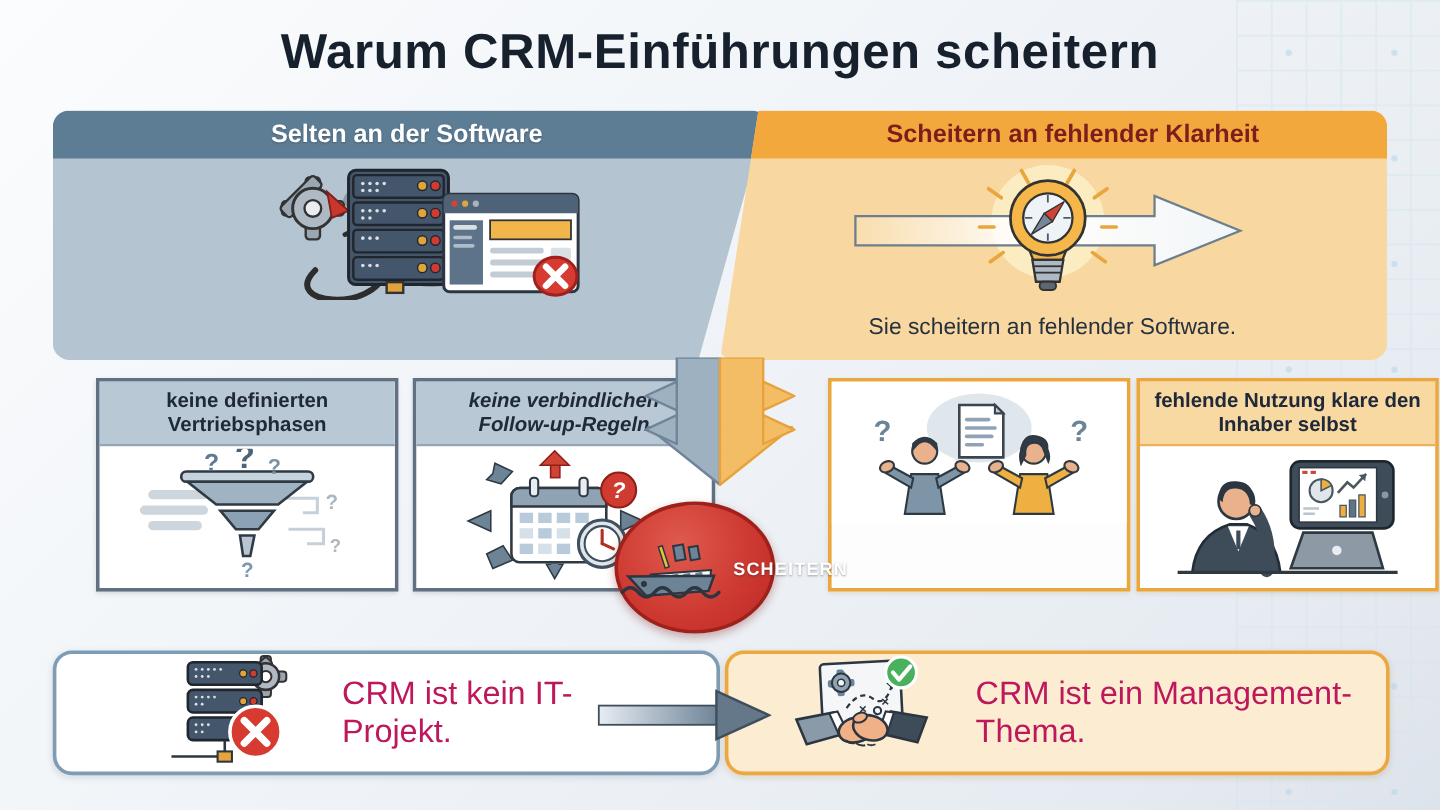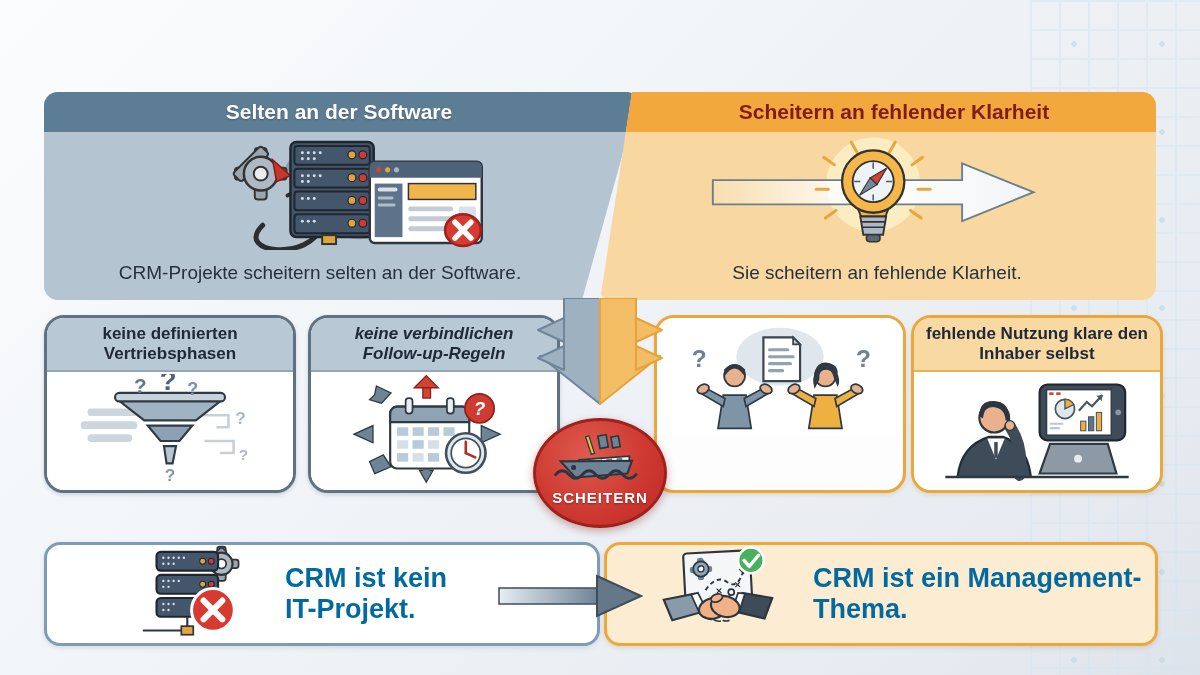--- a/index.html
+++ b/index.html
@@ -38,59 +38,60 @@
   .panel-software .panel-header{background:#5d7d95;color:#ffffff;padding-right:30px;box-sizing:border-box;text-shadow:0 1px 2px rgba(0,0,0,.25);}
   .panel-clarity .panel-header{background:#f3a83d;color:#7f1d1d;padding-left:34px;box-sizing:border-box;}
   .panel-art{position:absolute;top:44px;left:0;width:100%;height:118px;display:flex;align-items:center;justify-content:center;}
   .panel-software .panel-art{padding-right:40px;}
   .panel-caption{
     position:absolute;bottom:16px;left:0;width:100%;text-align:center;
     font-size:19px;font-weight:500;color:#27313d;
   }
   .panel-software .panel-caption{padding-right:44px;box-sizing:border-box;}
   
-  .cause{position:absolute;top:315px;width:252px;height:178px;border-radius:20px;background:#fdfdfe;box-sizing:border-box;overflow:hidden;}
+  .cause{position:absolute;top:315px;width:252px;height:178px;border-radius:0;background:#fdfdfe;box-sizing:border-box;overflow:hidden;margin-left:36px;}
   .cause-gray{border:3px solid #5f7183;box-shadow:0 2px 4px rgba(40,60,80,.18);}
   .cause-orange{border:3px solid #eaa73e;box-shadow:0 2px 4px rgba(150,110,30,.18);}
   .cause-head{
     height:52px;display:flex;align-items:center;justify-content:center;text-align:center;
     font-size:17px;font-weight:700;color:#20293a;line-height:1.2;padding:0 12px;
   }
   .cause-gray .cause-head{background:#b9c8d5;border-bottom:2px solid #93a6b5;}
   .cause-orange .cause-head{background:#f8d9a2;border-bottom:2px solid #eab15a;}
   .cause-body{height:118px;display:flex;align-items:center;justify-content:center;background:#ffffff;}
   .cause1{left:44px;} .cause2{left:308px;font-style:italic;} .cause3{left:654px;} .cause4{left:911px;}
   
   .connector{position:absolute;left:520px;top:298px;width:160px;height:122px;}
   .failure-badge{
-    position:absolute;left:533px;top:418px;width:134px;height:110px;border-radius:50%;
+    position:absolute;left:512px;top:418px;width:134px;height:110px;border-radius:50%;
     background:radial-gradient(circle at 40% 32%,#df5a4e 0%,#ce3a32 55%,#bd2a24 100%);
     border:3px solid #9e211c;box-sizing:border-box;
-    display:flex;flex-direction:column;align-items:center;justify-content:flex-start;
+    display:flex;flex-direction:row;align-items:center;justify-content:flex-start;
     box-shadow:0 3px 8px rgba(120,20,15,.35);z-index:5;
   }
   .failure-label{
     margin-top:2px;font-size:15px;font-weight:800;color:#ffffff;letter-spacing:1px;
     text-shadow:0 1px 2px rgba(0,0,0,.35);
   }
   
   .statement{position:absolute;top:542px;height:104px;border-radius:16px;box-sizing:border-box;display:flex;align-items:center;}
   .statement-negative{left:44px;width:556px;background:#ffffff;border:3px solid #7e9cb4;padding-left:80px;gap:28px;box-shadow:0 2px 5px rgba(60,80,100,.15);}
   .statement-positive{left:604px;width:554px;background:#fcecd1;border:3px solid #eea63e;padding-left:48px;gap:32px;box-shadow:0 2px 5px rgba(150,110,30,.18);}
-  .statement-text{font-size:27px;line-height:1.15;font-weight:700;color:#0369a1;}
+  .statement-text{font-size:27px;line-height:1.15;font-weight:400;color:#be185d;}
   .statement-negative .statement-text{width:200px;}
   .statement-positive .statement-text{width:330px;}
   .big-arrow{position:absolute;left:497px;top:574px;width:146px;height:44px;z-index:6;}
 </style>
 </head>
 <body>
 
 <div class="stage">
   <div class="grid-overlay"></div>
 
+  <div class="title">Warum CRM-Einführungen scheitern</div>
 
   <div class="panel panel-software">
     <div class="panel-header">Selten an der Software</div>
     <div class="panel-art">
       <span>
         <svg width="300" height="114" viewBox="0 0 300 115">
 
           <path d="M70,90 C40,120 120,125 128,92 C150,40 200,110 215,70" fill="none" stroke="#2d2d2d" stroke-width="5" stroke-linecap="round"></path>
           <path d="M100,25 C70,55 215,15 222,55 C228,92 165,112 150,96" fill="none" stroke="#8c99a6" stroke-width="5" stroke-linecap="round"></path>
           <path d="M95,60 C150,30 210,95 170,100" fill="none" stroke="#2d2d2d" stroke-width="4" stroke-linecap="round"></path>
@@ -162,21 +163,20 @@
             <rect x="217" y="91" width="40" height="5" rx="2" fill="#c3ccd4"></rect>
             <rect x="268" y="71" width="17" height="25" rx="2" fill="#d9e0e6"></rect>
           </g>
           <g>
             <ellipse cx="272" cy="95" rx="18" ry="16" fill="#d63a30" stroke="#9e211c" stroke-width="2.5"></ellipse>
             <path d="M264,87 L280,103 M280,87 L264,103" stroke="#ffffff" stroke-width="5.5" stroke-linecap="round"></path>
           </g>
         </svg>
       </span>
     </div>
-    <div class="panel-caption">CRM-Projekte scheitern selten an der Software.</div>
   </div>
 
   <div class="panel panel-clarity">
     <div class="panel-header">Scheitern an fehlender Klarheit</div>
     <div class="panel-art">
       <span>
         <svg width="440" height="114" viewBox="0 0 460 150">
           <defs>
             <linearGradient id="arrFade" x1="0" y1="0" x2="1" y2="0">
               <stop offset="0" stop-color="#ffffff" stop-opacity="0.15"></stop>
@@ -210,21 +210,21 @@
           <polygon points="243,42 230,64 221,55" fill="#cf4434" stroke="#333" stroke-width="1.5"></polygon>
           <polygon points="207,78 221,55 230,64" fill="#76879a" stroke="#333" stroke-width="1.5"></polygon>
 
           <path d="M208,106 h34 l-4,24 h-26 Z" fill="#aeb9c4" stroke="#333" stroke-width="2.5"></path>
           <line x1="209" y1="113" x2="241" y2="113" stroke="#333" stroke-width="2"></line>
           <line x1="210" y1="120" x2="240" y2="120" stroke="#333" stroke-width="2"></line>
           <rect x="216" y="130" width="18" height="9" rx="4" fill="#5b6874" stroke="#333" stroke-width="2"></rect>
         </svg>
       </span>
     </div>
-    <div class="panel-caption">Sie scheitern an fehlende Klarheit.</div>
+    <div class="panel-caption">Sie scheitern an fehlender Software.</div>
   </div>
 
   <div class="cause cause-gray cause1">
     <div class="cause-head">keine definierten Vertriebsphasen</div>
     <div class="cause-body">
       <span>
         <svg width="212" height="110" viewBox="0 0 212 128">
           <g fill="#c2ccd5" opacity="0.8">
             <rect x="10" y="40" width="58" height="9" rx="4.5"></rect>
             <rect x="2" y="55" width="66" height="9" rx="4.5"></rect>

